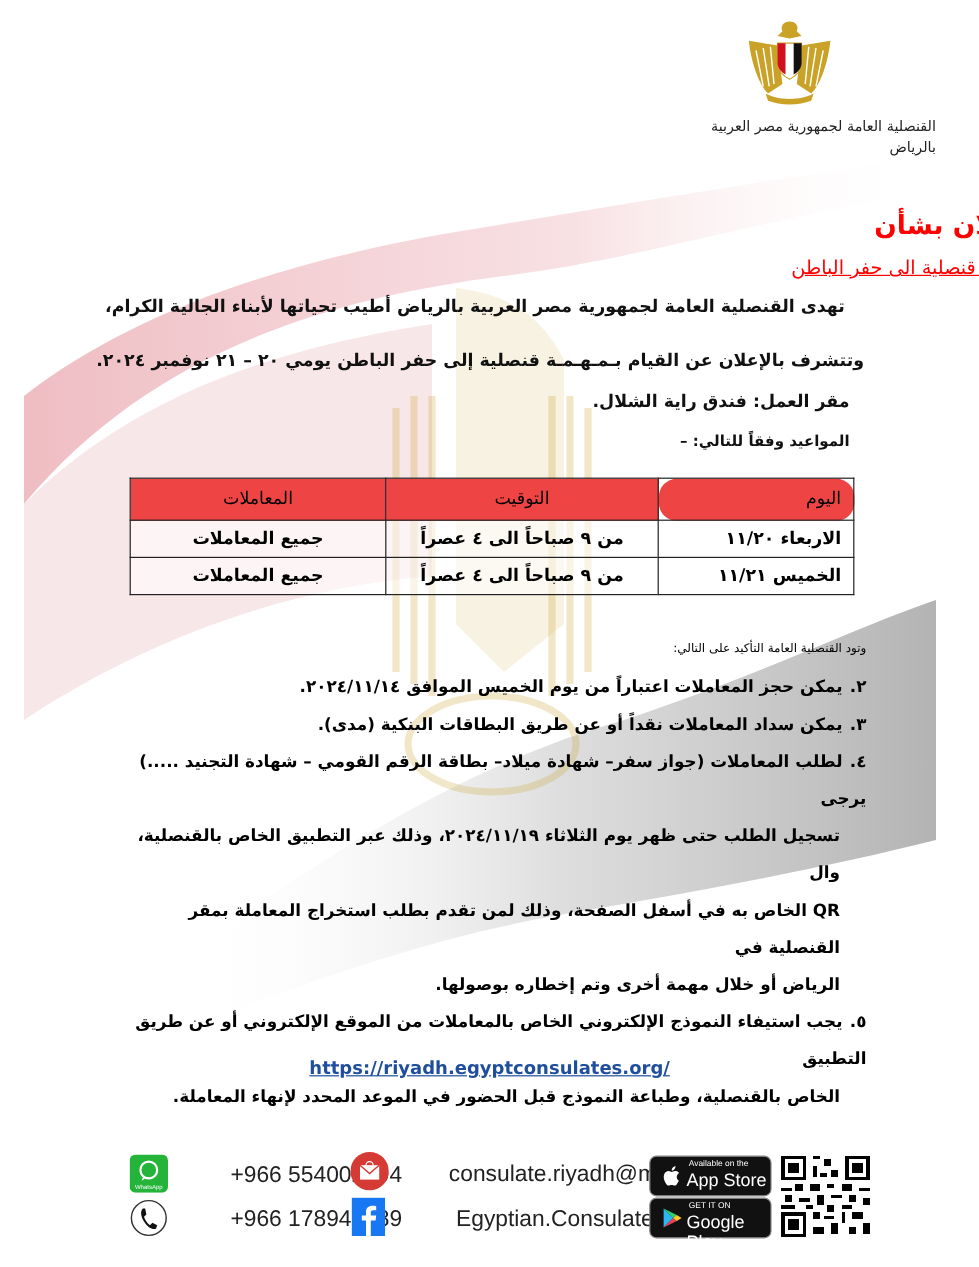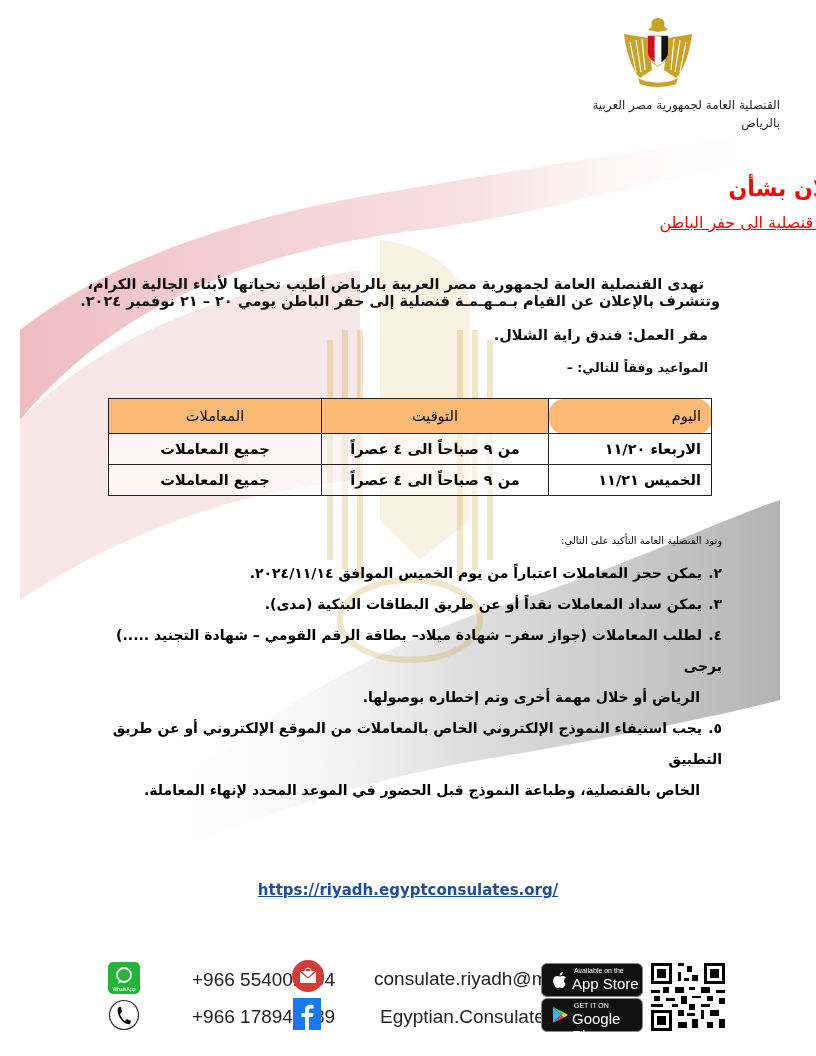--- a/index.html
+++ b/index.html
@@ -18,31 +18,31 @@
   .consulate-name {
     position: absolute; left: 540px; top: 96px; width: 240px;
     text-align: right; direction: rtl; font-size: 12px; line-height: 18px; color: #222;
   }
 
   .title-block { position: absolute; left: 0; top: 172px; width: 816px; text-align: right; direction: rtl; padding-left: 36px; }
   .title1 { color: #ff0000; font-weight: bold; font-size: 22px; line-height: 34px; }
   .title2 { color: #ff0000; font-weight: normal; font-size: 16px; line-height: 34px; text-decoration: underline; }
 
   .para { position: absolute; direction: rtl; font-weight: bold; font-size: 14.5px; color: #111; white-space: nowrap; }
-  .p1 { right: 112px; top: 276px; }
+  .p1 { right: 112px; top: 248px; }
   .p2 { right: 96px; top: 293px; }
   .p3 { right: 108px; top: 327px; }
   .p4 { right: 108px; top: 360px; font-size: 12.5px; }
 
   table.sched {
     position: absolute; left: 108px; top: 398px; width: 604px;
     border-collapse: collapse; direction: rtl; font-size: 14.5px;
   }
   table.sched th, table.sched td { border: 1px solid #222; height: 30px; text-align: center; padding: 0 10px; }
-  table.sched th { background: #fdba74; font-weight: normal; height: 34px; }
+  table.sched th { background: #ef4444; font-weight: normal; height: 34px; }
   table.sched td { font-weight: bold; background: rgba(255,255,255,0.55); }
   table.sched .c-day { width: 142px; text-align: right; border-radius: 15px; }
   table.sched .c-time { width: 206px; }
 
   .intro2 { position: absolute; right: 94px; top: 535px; direction: rtl; font-weight: normal; font-size: 10px; white-space: nowrap; }
   ol.notes {
     position: absolute; right: 94px; top: 558px; width: 620px; margin: 0; padding: 0;
     list-style: none; direction: rtl; font-weight: bold; font-size: 14px; line-height: 31px;
   }
   ol.notes li { padding-right: 0; }
@@ -155,20 +155,22 @@
   <div class="intro2">وتود القنصلية العامة التأكيد على التالي:</div>
   <ol class="notes">
     <li>
       <span class="num">٢.</span><span>يمكن حجز المعاملات اعتباراً من يوم الخميس الموافق ٢٠٢٤/١١/١٤.</span>
     </li>
     <li>
       <span class="num">٣.</span><span>يمكن سداد المعاملات نقداً أو عن طريق البطاقات البنكية (مدى).</span>
     </li>
     <li>
       <span class="num">٤.</span><span>لطلب المعاملات (جواز سفر– شهادة ميلاد– بطاقة الرقم القومي – شهادة التجنيد .....) يرجى</span>
+      <span class="cont">تسجيل الطلب حتى ظهر يوم الثلاثاء ٢٠٢٤/١١/١٩، وذلك عبر التطبيق الخاص بالقنصلية، وال</span>
+      <span class="cont">QR الخاص به في أسفل الصفحة، وذلك لمن تقدم بطلب استخراج المعاملة بمقر القنصلية في</span>
       <span class="cont">الرياض أو خلال مهمة أخرى وتم إخطاره بوصولها.</span>
     </li>
     <li>
       <span class="num">٥.</span><span>يجب استيفاء النموذج الإلكتروني الخاص بالمعاملات من الموقع الإلكتروني أو عن طريق التطبيق</span>
       <span class="cont">الخاص بالقنصلية، وطباعة النموذج قبل الحضور في الموعد المحدد لإنهاء المعاملة.</span>
     </li>
   </ol>
 
   <div class="url">https://riyadh.egyptconsulates.org/</div>
 

